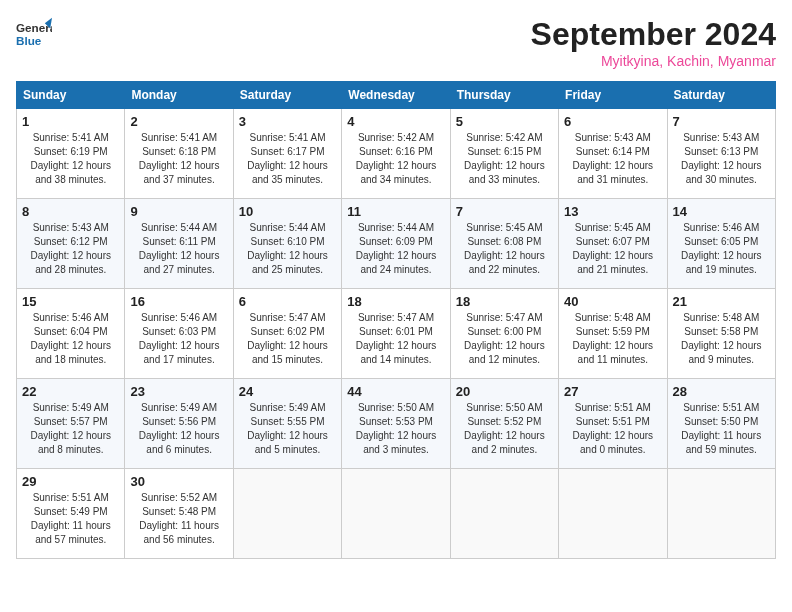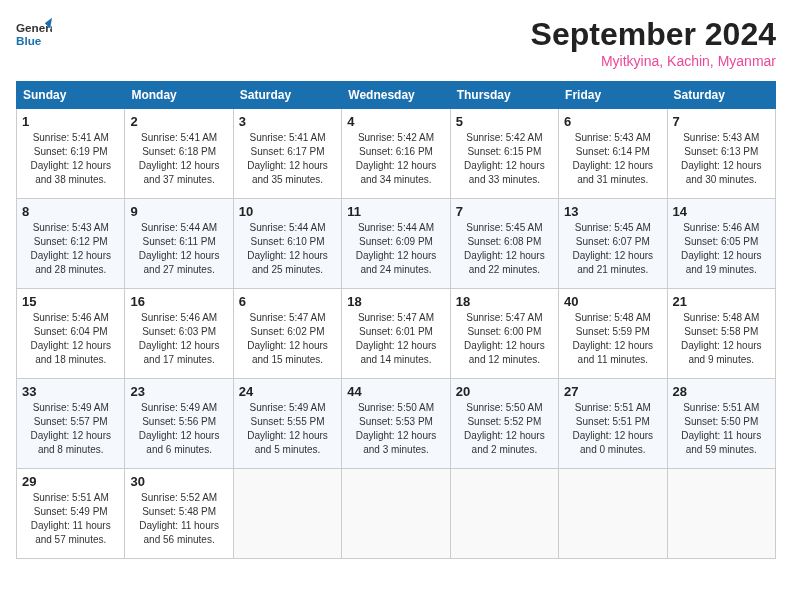--- a/index.html
+++ b/index.html
@@ -192,21 +192,21 @@
           <div class="day-num">40</div>
           <div class="day-info">Sunrise: 5:48 AM<br>Sunset: 5:59 PM<br>Daylight: 12 hours<br>and 11 minutes.</div>
         </td>
         <td>
           <div class="day-num">21</div>
           <div class="day-info">Sunrise: 5:48 AM<br>Sunset: 5:58 PM<br>Daylight: 12 hours<br>and 9 minutes.</div>
         </td>
       </tr>
       <tr class="week-row">
         <td>
-          <div class="day-num">33</div>
+          <div class="day-num">22</div>
           <div class="day-info">Sunrise: 5:49 AM<br>Sunset: 5:57 PM<br>Daylight: 12 hours<br>and 8 minutes.</div>
         </td>
         <td>
           <div class="day-num">23</div>
           <div class="day-info">Sunrise: 5:49 AM<br>Sunset: 5:56 PM<br>Daylight: 12 hours<br>and 6 minutes.</div>
         </td>
         <td>
           <div class="day-num">24</div>
           <div class="day-info">Sunrise: 5:49 AM<br>Sunset: 5:55 PM<br>Daylight: 12 hours<br>and 5 minutes.</div>
         </td>

